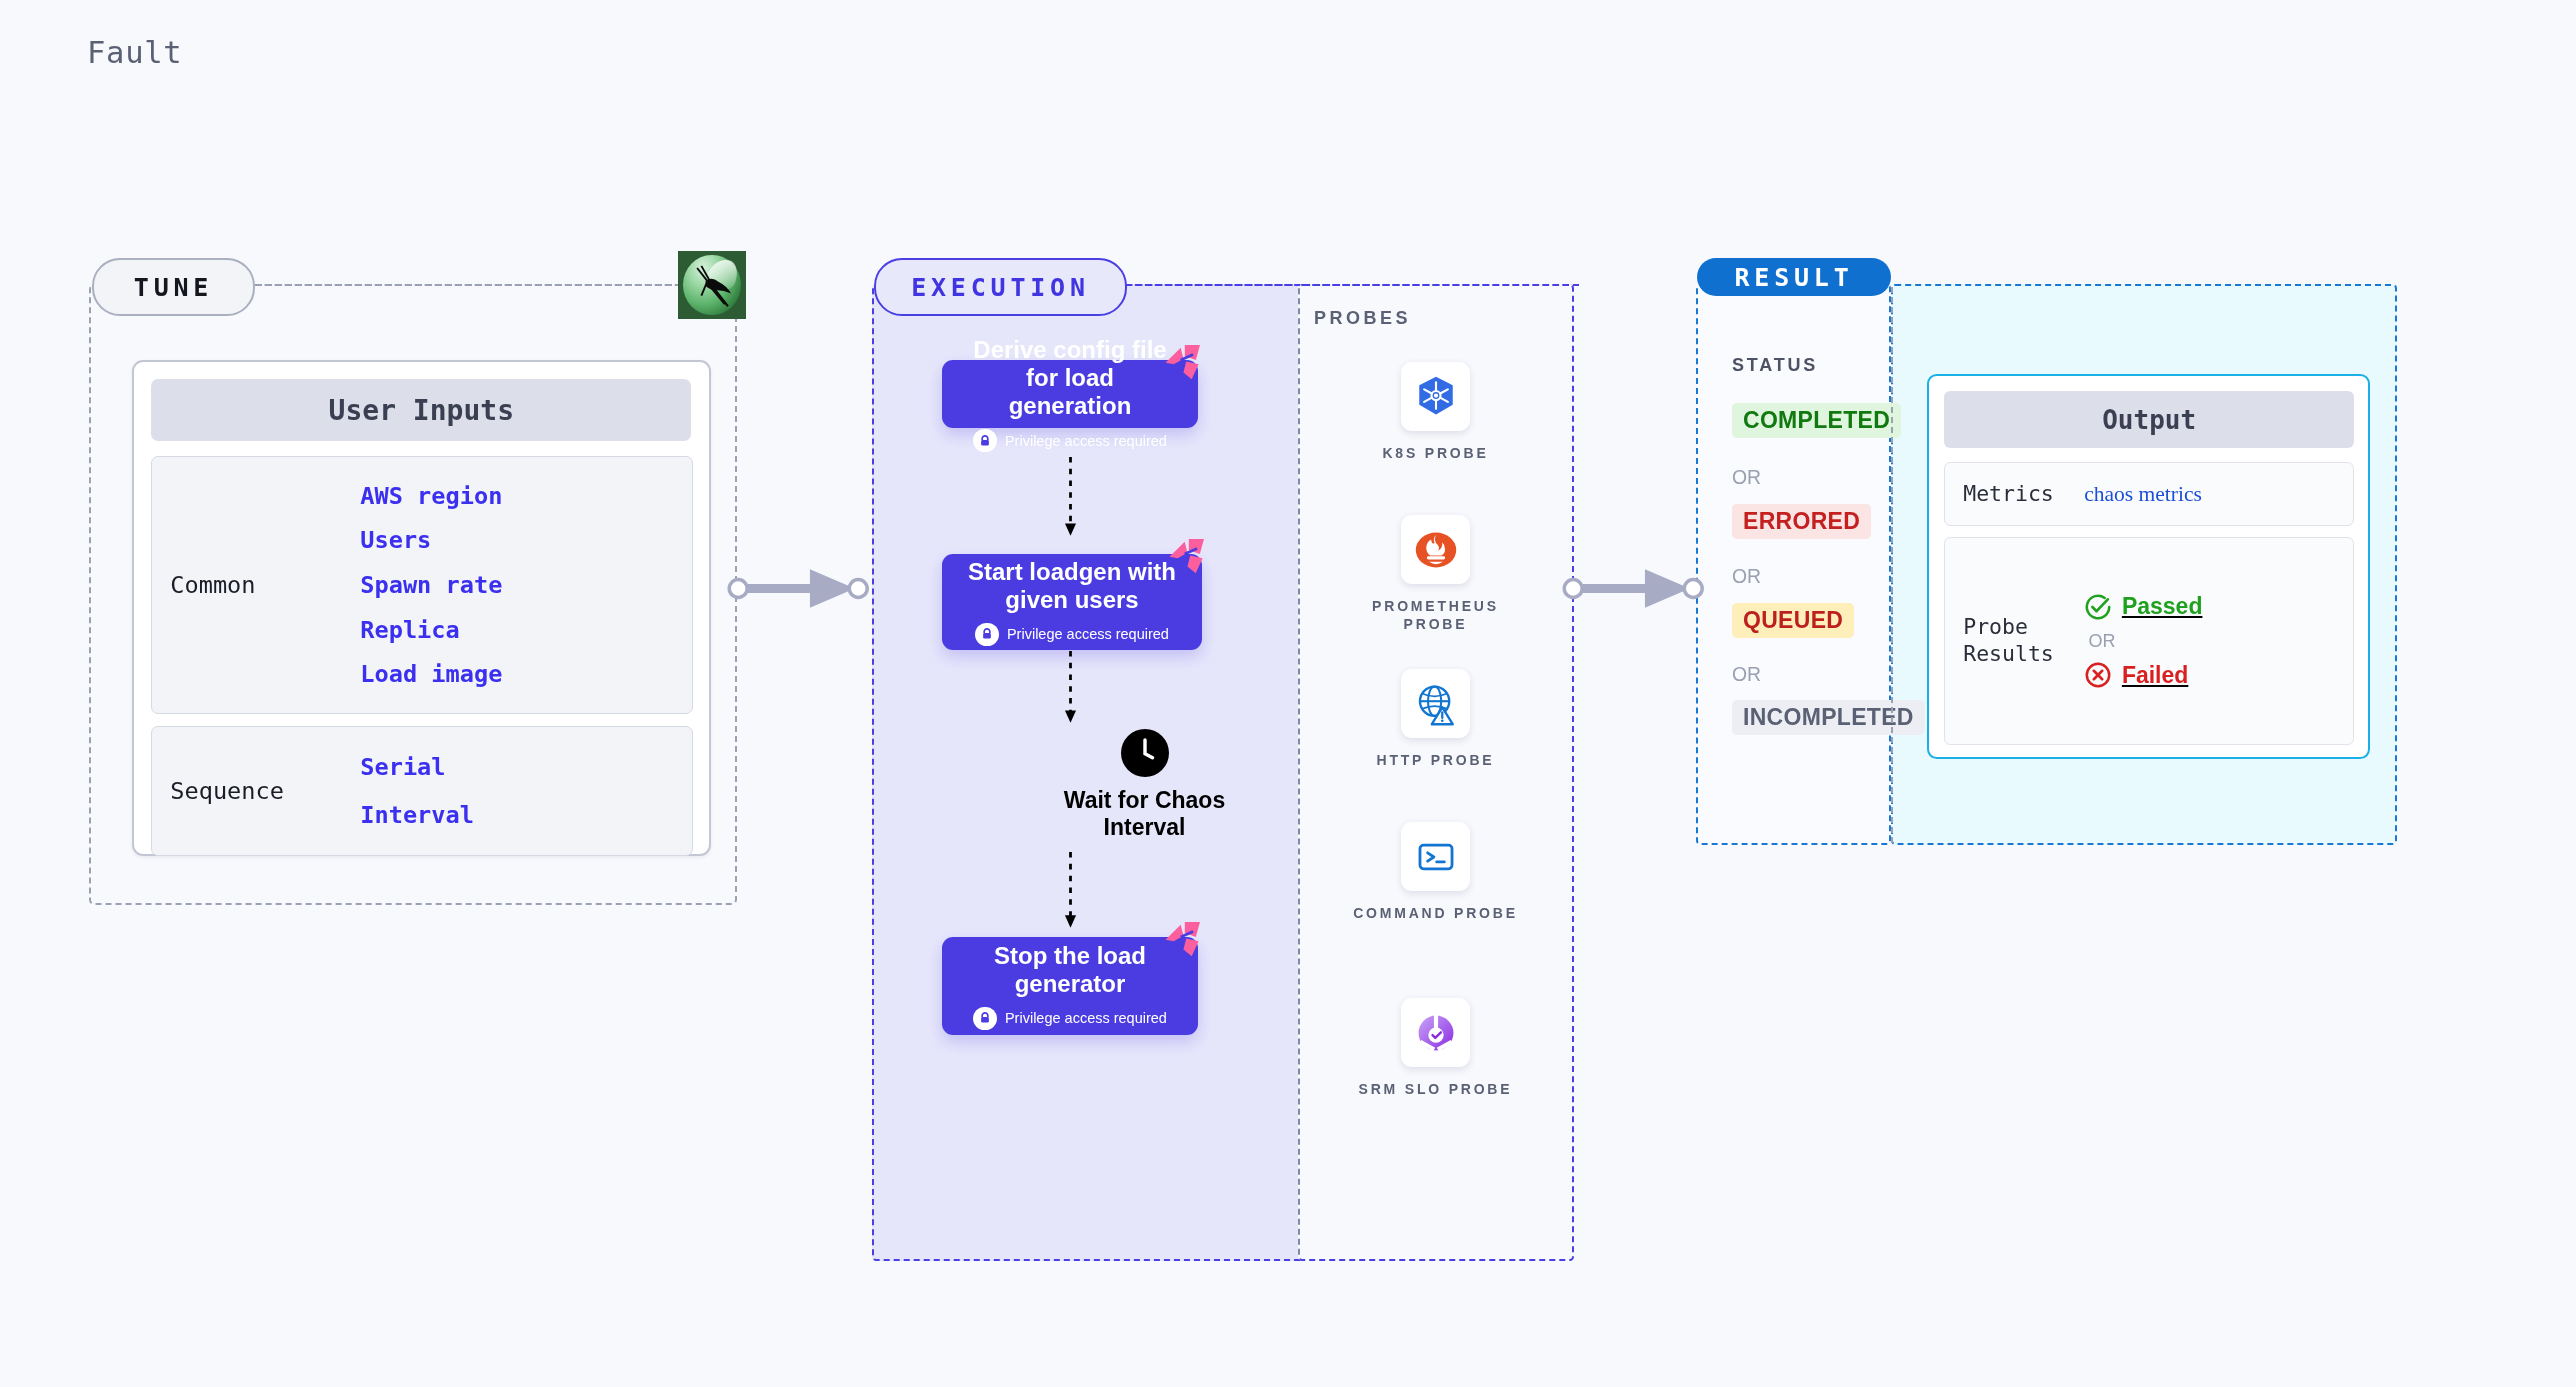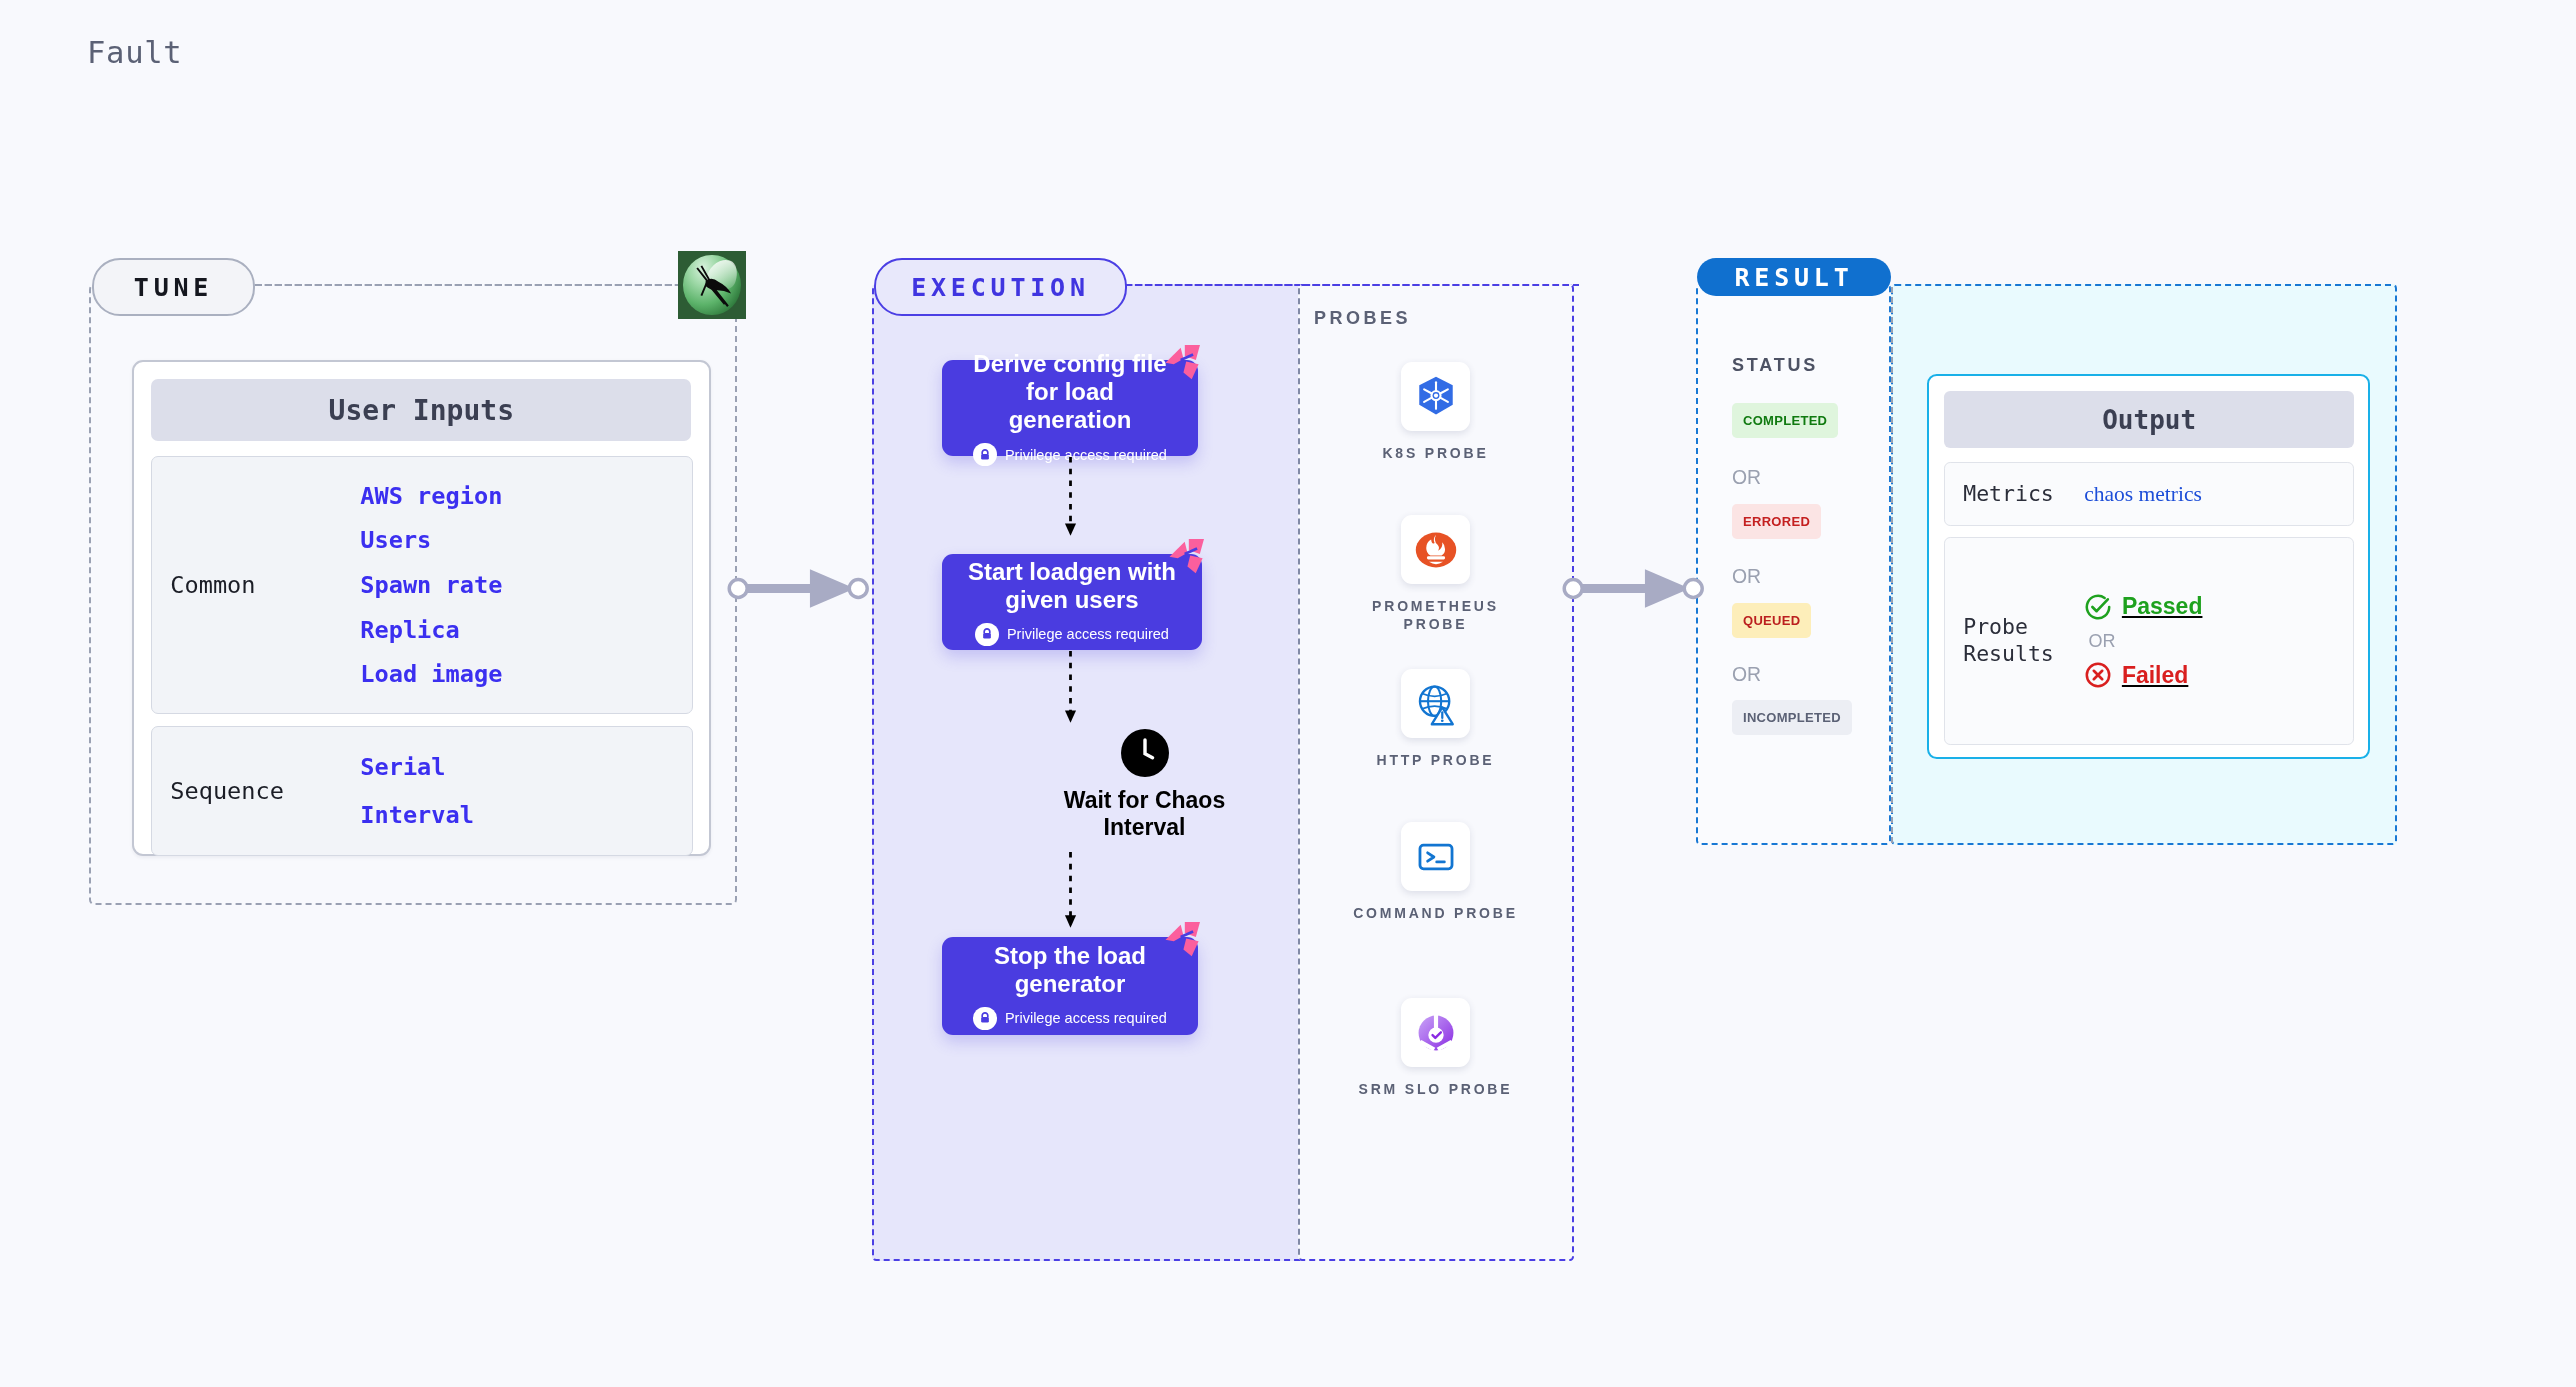--- a/index.html
+++ b/index.html
@@ -169,21 +169,21 @@
     left:1697px;top:258px;width:194px;height:38px;
     background:#1070cf;border:none;color:#fff;font-size:25px;
   }
   #status-label{
     position:absolute;left:1732px;top:355px;
     font-size:18px;font-weight:bold;color:#4d5264;letter-spacing:2.8px;
   }
   .status-badge{
     position:absolute;left:1732px;border-radius:4.8px;
     display:flex;align-items:center;justify-content:center;
-    font-size:13px;font-weight:bold;letter-spacing:0.3px;padding:0 11px;height:35px;
+    font-size:23px;font-weight:bold;letter-spacing:0.3px;padding:0 11px;height:35px;
   }
   .status-or{
     position:absolute;left:1732px;font-size:19.4px;color:#9aa0b0;
   }
 
   #output-card{
     position:absolute;left:1927px;top:374px;width:443px;height:385px;
     background:#fff;border:2.8px solid #19b0e8;border-radius:9.7px;box-sizing:border-box;
   }
   #output-title{
@@ -261,21 +261,21 @@
   <circle cx="16" cy="50" r="13" fill="#fff" stroke="#a8abc4" stroke-width="5"></circle>
   <circle cx="190" cy="50" r="13" fill="#fff" stroke="#a8abc4" stroke-width="5"></circle>
 </svg>
 
 <div id="exec-outer"></div>
 <div id="probes-outer"></div>
 <div id="exec-dash-top"></div>
 <div class="pill" id="exec-pill">EXECUTION</div>
 <div id="probes-label">PROBES</div>
 
-<div class="exec-card" style="left:942px;top:360px;width:256px;height:96px;">
+<div class="exec-card" style="left:942px;top:360px;width:256px;height:68px;">
   <svg class="corner-flag" viewBox="0 0 74 62">
     <path d="M8 30 L30 8 L34 24 L20 32 Z" fill="#fb5f9d"></path>
     <path d="M36 4 L58 4 L52 26 L36 20 Z" fill="#fb5f9d"></path>
     <path d="M38 28 L56 32 L46 54 L34 44 Z" fill="#fb5f9d"></path>
     <path d="M30 26 L48 18" stroke="#4a3ce0" stroke-width="4" fill="none"></path>
   </svg>
   <div class="exec-card-title">Derive config file for load generation</div>
   <div class="exec-card-priv">
     <span class="lock-badge">
       <svg width="14" height="14" viewBox="0 0 20 20">

